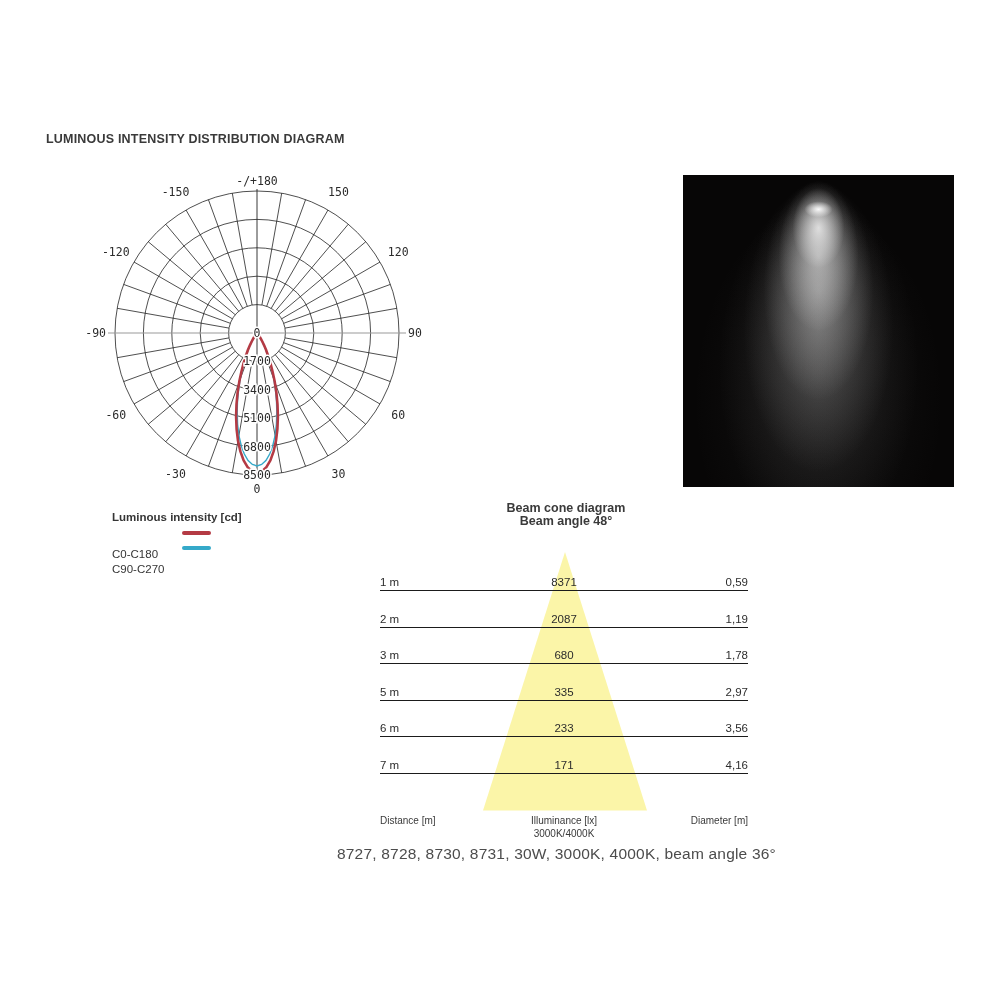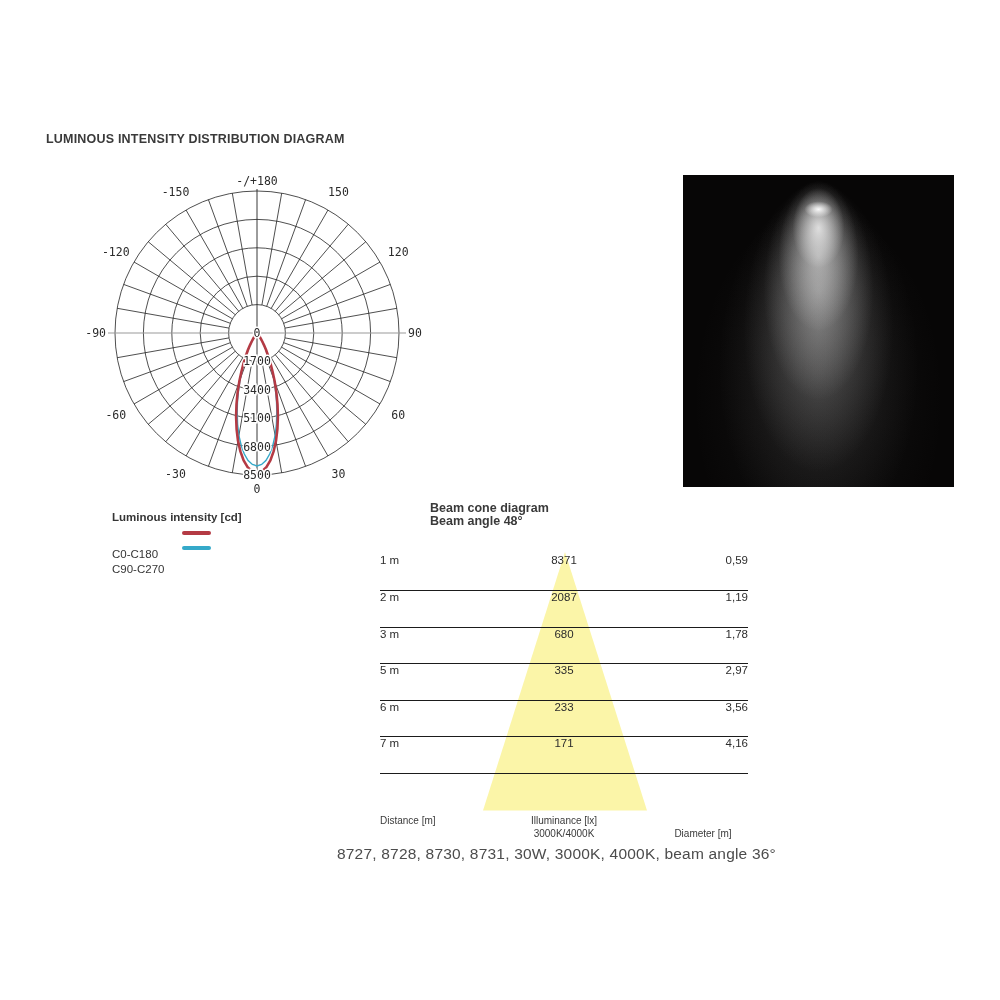--- a/index.html
+++ b/index.html
@@ -33,34 +33,34 @@
       radial-gradient(ellipse 26px 40px  at 50% 17%, rgba(255,255,255,.75), rgba(255,255,255,0) 100%),
       radial-gradient(ellipse 40px 75px  at 50% 26%, rgba(238,238,238,.55), rgba(238,238,238,0) 100%),
       radial-gradient(ellipse 55px 110px at 50% 37%, rgba(225,225,225,.40), rgba(225,225,225,0) 100%),
       radial-gradient(ellipse 75px 145px at 50% 49%, rgba(210,210,210,.26), rgba(210,210,210,0) 100%),
       radial-gradient(ellipse 100px 175px at 50% 62%, rgba(190,190,190,.15), rgba(190,190,190,0) 100%),
       radial-gradient(ellipse 125px 195px at 50% 72%, rgba(170,170,170,.08), rgba(170,170,170,0) 100%),
       #070606;
   }
 
   
-  #beam-title-wrap{left:430px;top:502px;width:272px;text-align:left;
+  #beam-title-wrap{left:430px;top:502px;width:272px;text-align:center;
                    font-size:12.5px;font-weight:600;color:#3a3a3a;line-height:12.8px;}
   #cone-svg{left:380px;top:552px;width:370px;height:259px;z-index:1;}
   #beam-rows{left:380px;top:554.4px;width:368px;z-index:2;}
   .beam-row{height:36.57px;box-sizing:border-box;border-bottom:1.5px solid #1b1b1b;
-            display:flex;padding-bottom:2px;
+            display:flex;align-items:flex-end;padding-bottom:2px;
             font-size:11.5px;color:#2c2c2c;}
   .c-dist{width:70px;text-align:left;}
   .c-ill{flex:1;text-align:center;}
   .c-dia{width:70px;text-align:right;}
   #beam-footer{left:380px;top:814px;width:368px;display:flex;font-size:10px;color:#3a3a3a;line-height:13px;z-index:2;}
   #beam-footer .f-left{width:90px;text-align:left;}
   #beam-footer .f-center{flex:1;text-align:center;}
-  #beam-footer .f-right{width:90px;text-align:center;margin-top:13px;}
+  #beam-footer .f-right{width:90px;text-align:right;}
 
   
   #caption{left:260px;top:845px;width:516px;text-align:right;
            font-size:15.5px;color:#4c4c4c;letter-spacing:.2px;}
 </style>
 </head>
 <body>
 
 <div id="main-title" class="abs">LUMINOUS INTENSITY DISTRIBUTION DIAGRAM</div>
 

